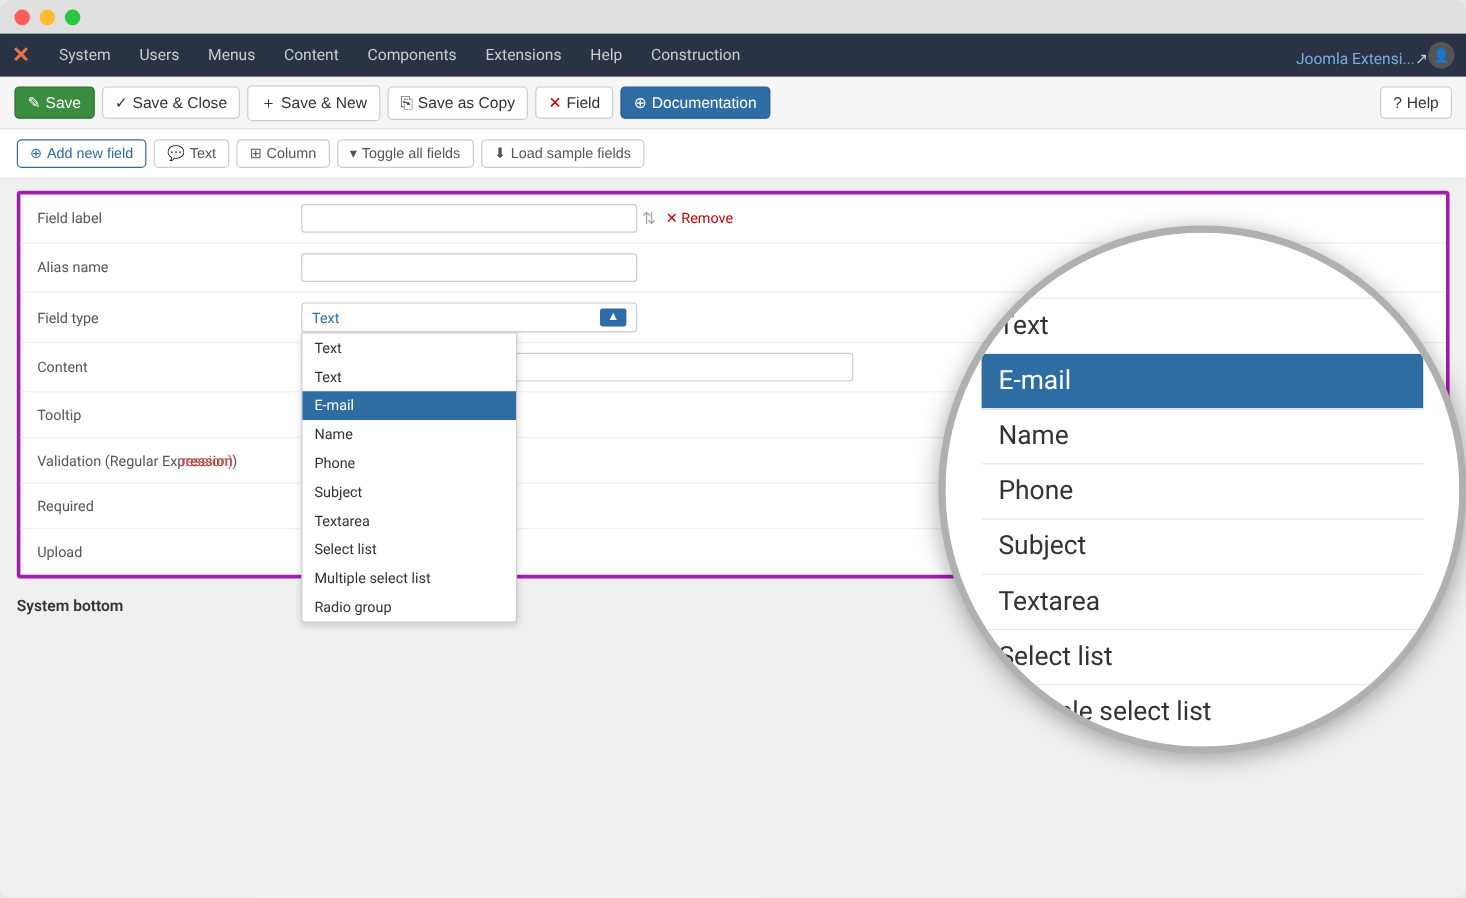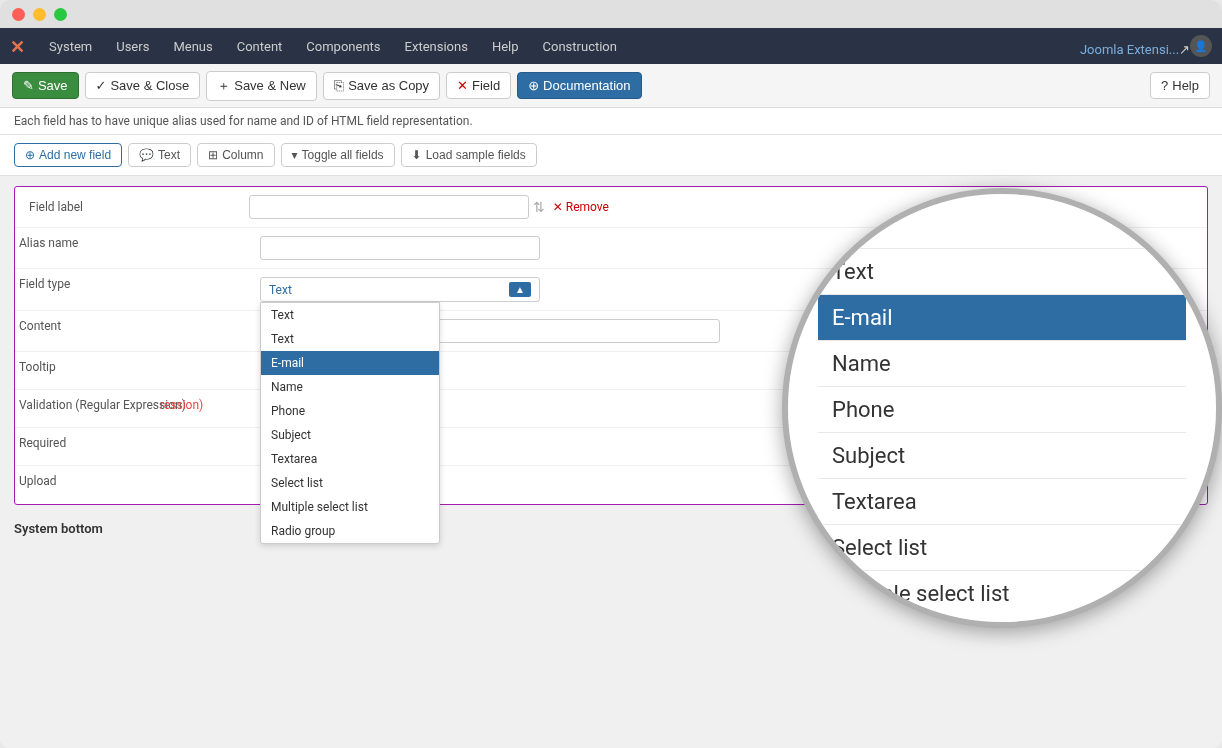--- a/index.html
+++ b/index.html
@@ -166,31 +166,30 @@
     .section-header {
       font-size: 13px;
       font-weight: 600;
       color: #333;
       padding: 8px 0 6px 0;
     }
 
     
     .form-card {
       background: #fff;
-      border: 1px solid #a21caf;
+      border: 3px solid #a21caf;
       border-radius: 3px;
       margin-bottom: 8px;
     }
     .form-row {
       display: flex;
-      align-items: flex-start;
-      padding: 8px 4px;
+      align-items: center;
+      padding: 8px 14px;
       border-bottom: 1px solid #f0f0f0;
       min-height: 38px;
-      gap: 21px;
     }
     .form-row:last-child { border-bottom: none; }
     .form-label {
       width: 220px;
       font-size: 12px;
       color: #555;
       flex-shrink: 0;
     }
     .form-input {
       border: 1px solid #ccc;
@@ -383,23 +382,20 @@
       <span>Documentation</span>
     </button>
     <div style="margin-left:auto;">
       <button class="btn btn-default">
         <span>?</span>
         <span>Help</span>
       </button>
     </div>
   </div>
 
-  <div class="info-bar">
-    <span>Each field has to have unique alias used for name and ID of HTML field representation.</span>
-  </div>
 
   <div class="fields-toolbar">
     <button class="btn-outline-blue">
       <span>⊕</span>
       <span>Add new field</span>
     </button>
     <button class="btn-outline-gray">
       <span>💬</span>
       <span>Text</span>
     </button>

